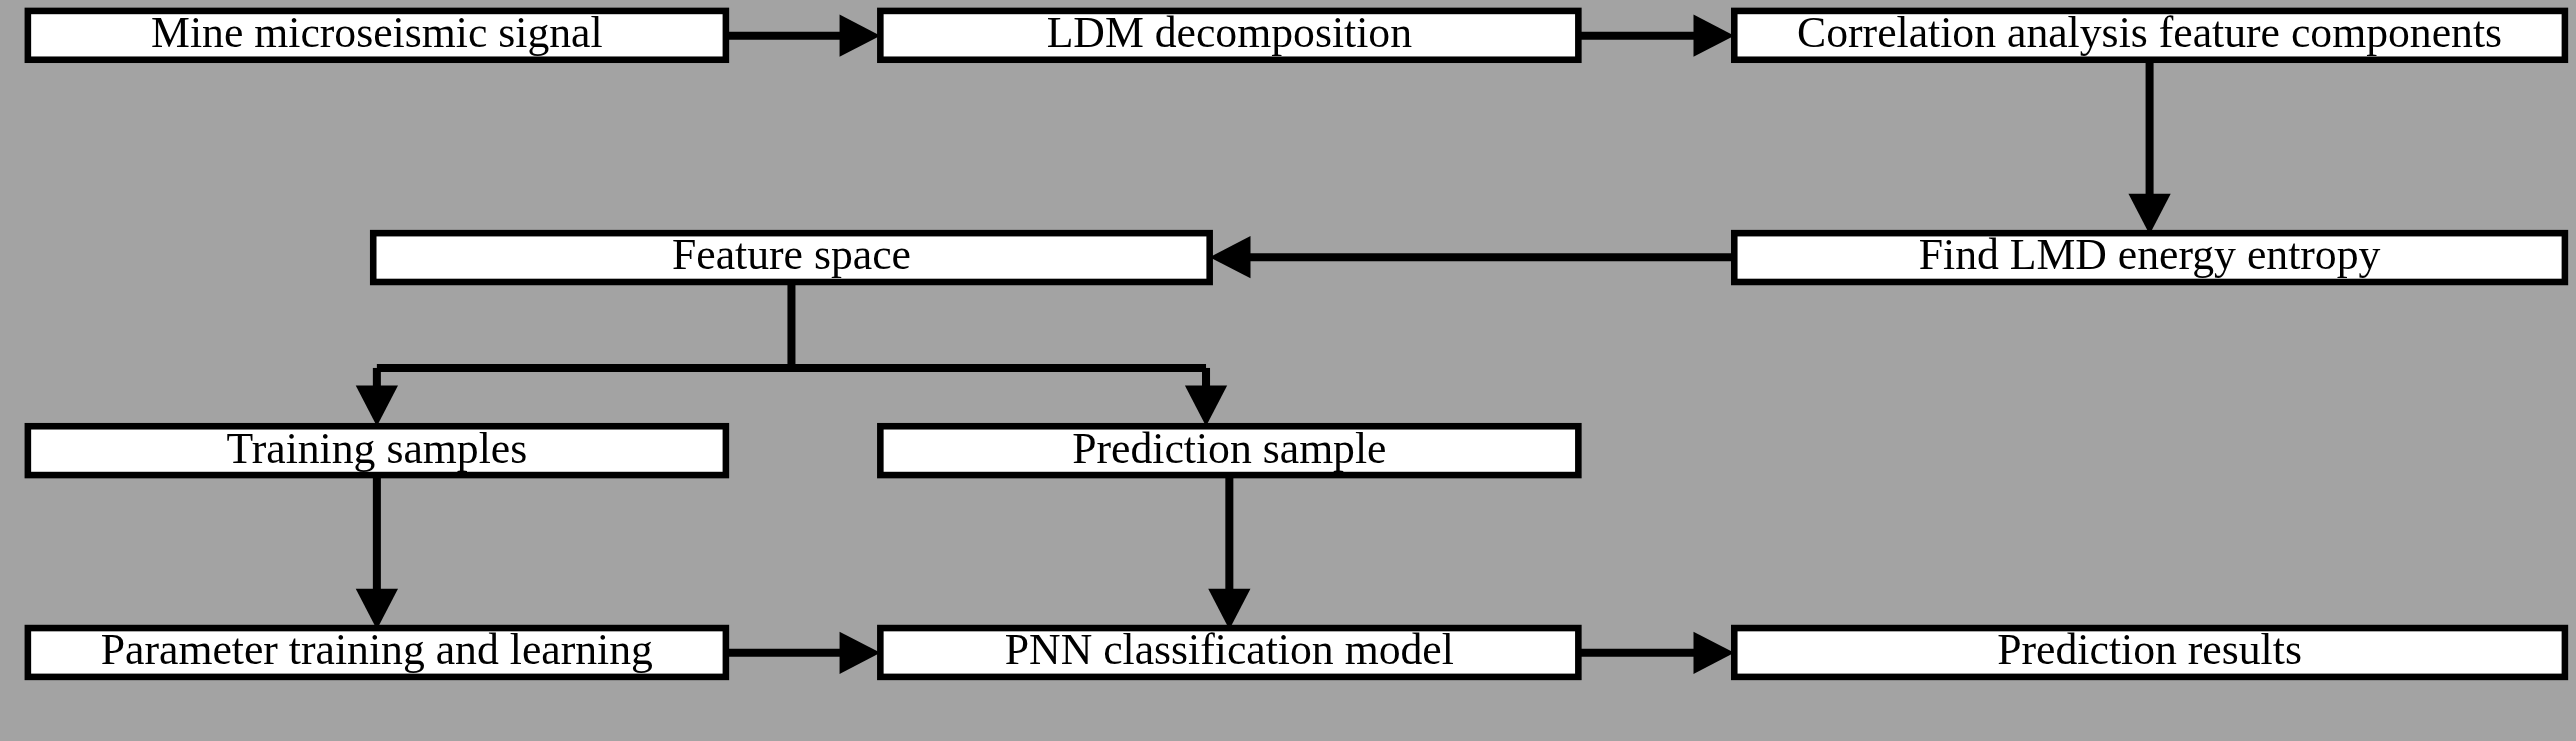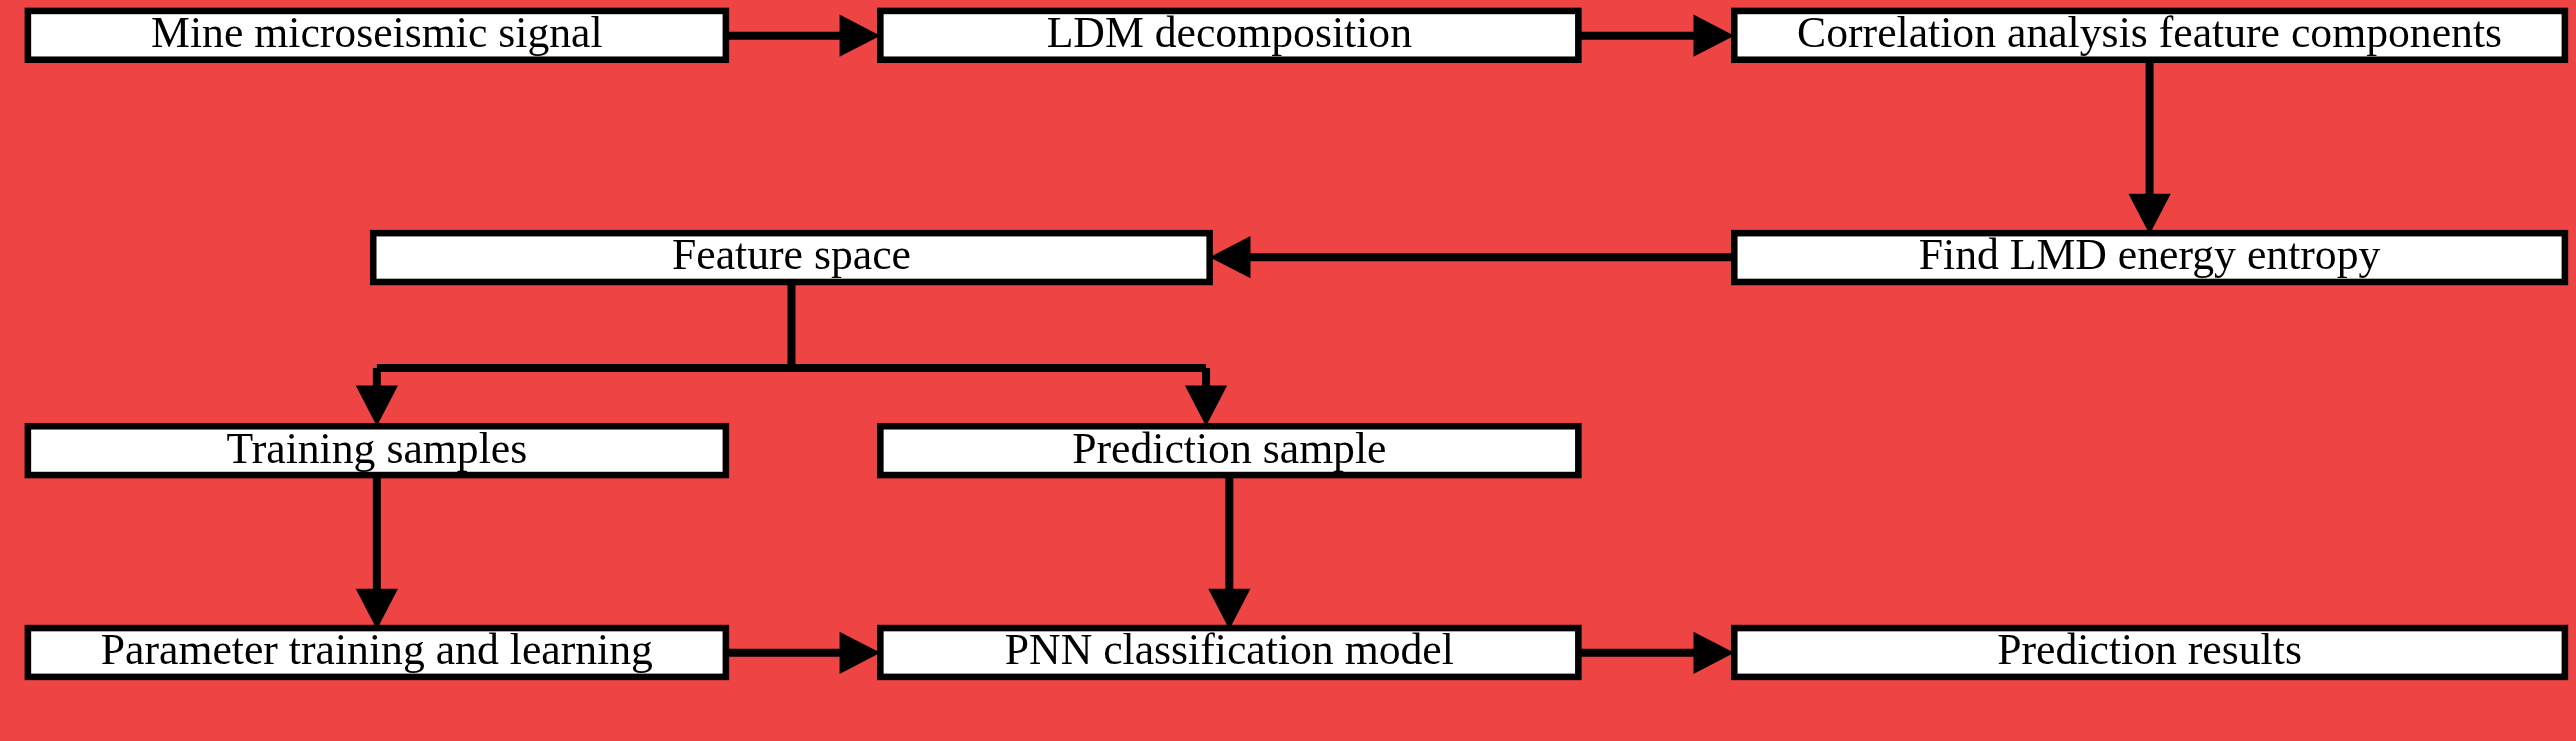--- a/index.html
+++ b/index.html
@@ -10,21 +10,21 @@
   body {
     width: 2576px;
     height: 741px;
     font-family: "Liberation Serif", "DejaVu Serif", serif;
     overflow: hidden;
   }
   #flowchart-root {
     position: relative;
     width: 2576px;
     height: 741px;
-    background: #ef4444;
+    background: #a3a3a3;
   }
   svg#flow-svg {
     position: absolute;
     top: 0;
     left: 0;
     width: 2576px;
     height: 741px;
     display: block;
   }
   .node-box {

